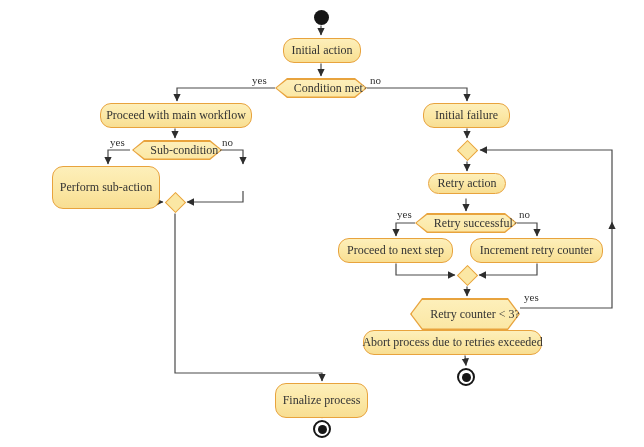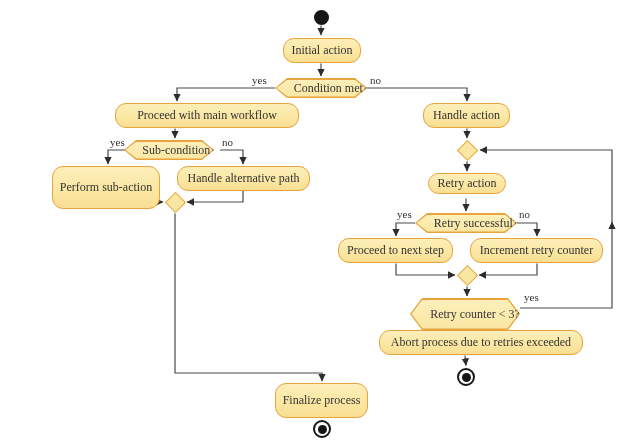--- a/index.html
+++ b/index.html
@@ -78,34 +78,33 @@
 
   <div class="start-node" style="left:314px;top:10px;"></div>
 
   <div class="node" style="left:283px;top:38px;width:78px;height:25px;">Initial action</div>
 
   <div class="hex" style="left:275px;top:78px;width:92px;height:20px;">
     <div class="hex-fill"></div>
     <span class="hex-label">Condition met?</span>
   </div>
 
-  <div class="node" style="left:100px;top:103px;width:184px;height:25px;margin-left:15px;">Proceed with main workflow</div>
+  <div class="node" style="left:100px;top:103px;width:152px;height:25px;">Proceed with main workflow</div>
 
-  <div class="hex" style="left:124px;top:140px;width:90px;height:20px;">
+  <div class="hex" style="left:132px;top:140px;width:90px;height:20px;">
     <div class="hex-fill"></div>
     <span class="hex-label">Sub-condition?</span>
   </div>
 
   <div class="node" style="left:52px;top:166px;width:108px;height:43px;">Perform sub-action</div>
 
-  <div class="node" style="left:177px;top:166px;width:133px;height:25px;">Handle alternative path</div>
 
   <div class="diamond" style="left:167.5px;top:194.5px;"></div>
 
-  <div class="node" style="left:423px;top:103px;width:87px;height:25px;">Handle action</div>
+  <div class="node" style="left:423px;top:103px;width:87px;height:25px;">Initial failure</div>
 
   <div class="diamond" style="left:459.5px;top:142.5px;"></div>
 
   <div class="node" style="left:428px;top:173px;width:78px;height:21px;">Retry action</div>
 
   <div class="hex" style="left:415px;top:213px;width:102px;height:20px;align-items:center;">
     <div class="hex-fill"></div>
     <span class="hex-label">Retry successful?</span>
   </div>
 
@@ -113,21 +112,21 @@
 
   <div class="node" style="left:470px;top:238px;width:133px;height:25px;">Increment retry counter</div>
 
   <div class="diamond" style="left:459.5px;top:267.5px;"></div>
 
   <div class="hex" style="left:410px;top:298px;width:110px;height:32px;">
     <div class="hex-fill"></div>
     <span class="hex-label">Retry counter &lt; 3?</span>
   </div>
 
-  <div class="node" style="left:379px;top:330px;width:204px;height:25px;">Abort process due to retries exceeded</div>
+  <div class="node" style="left:363px;top:330px;width:179px;height:25px;">Abort process due to retries exceeded</div>
 
   <div class="final-node" style="left:457px;top:368px;">
     <div class="final-dot"></div>
   </div>
 
   <div class="node" style="left:275px;top:383px;width:93px;height:35px;">Finalize process</div>
 
   <div class="final-node" style="left:313px;top:420px;">
     <div class="final-dot"></div>
   </div>

